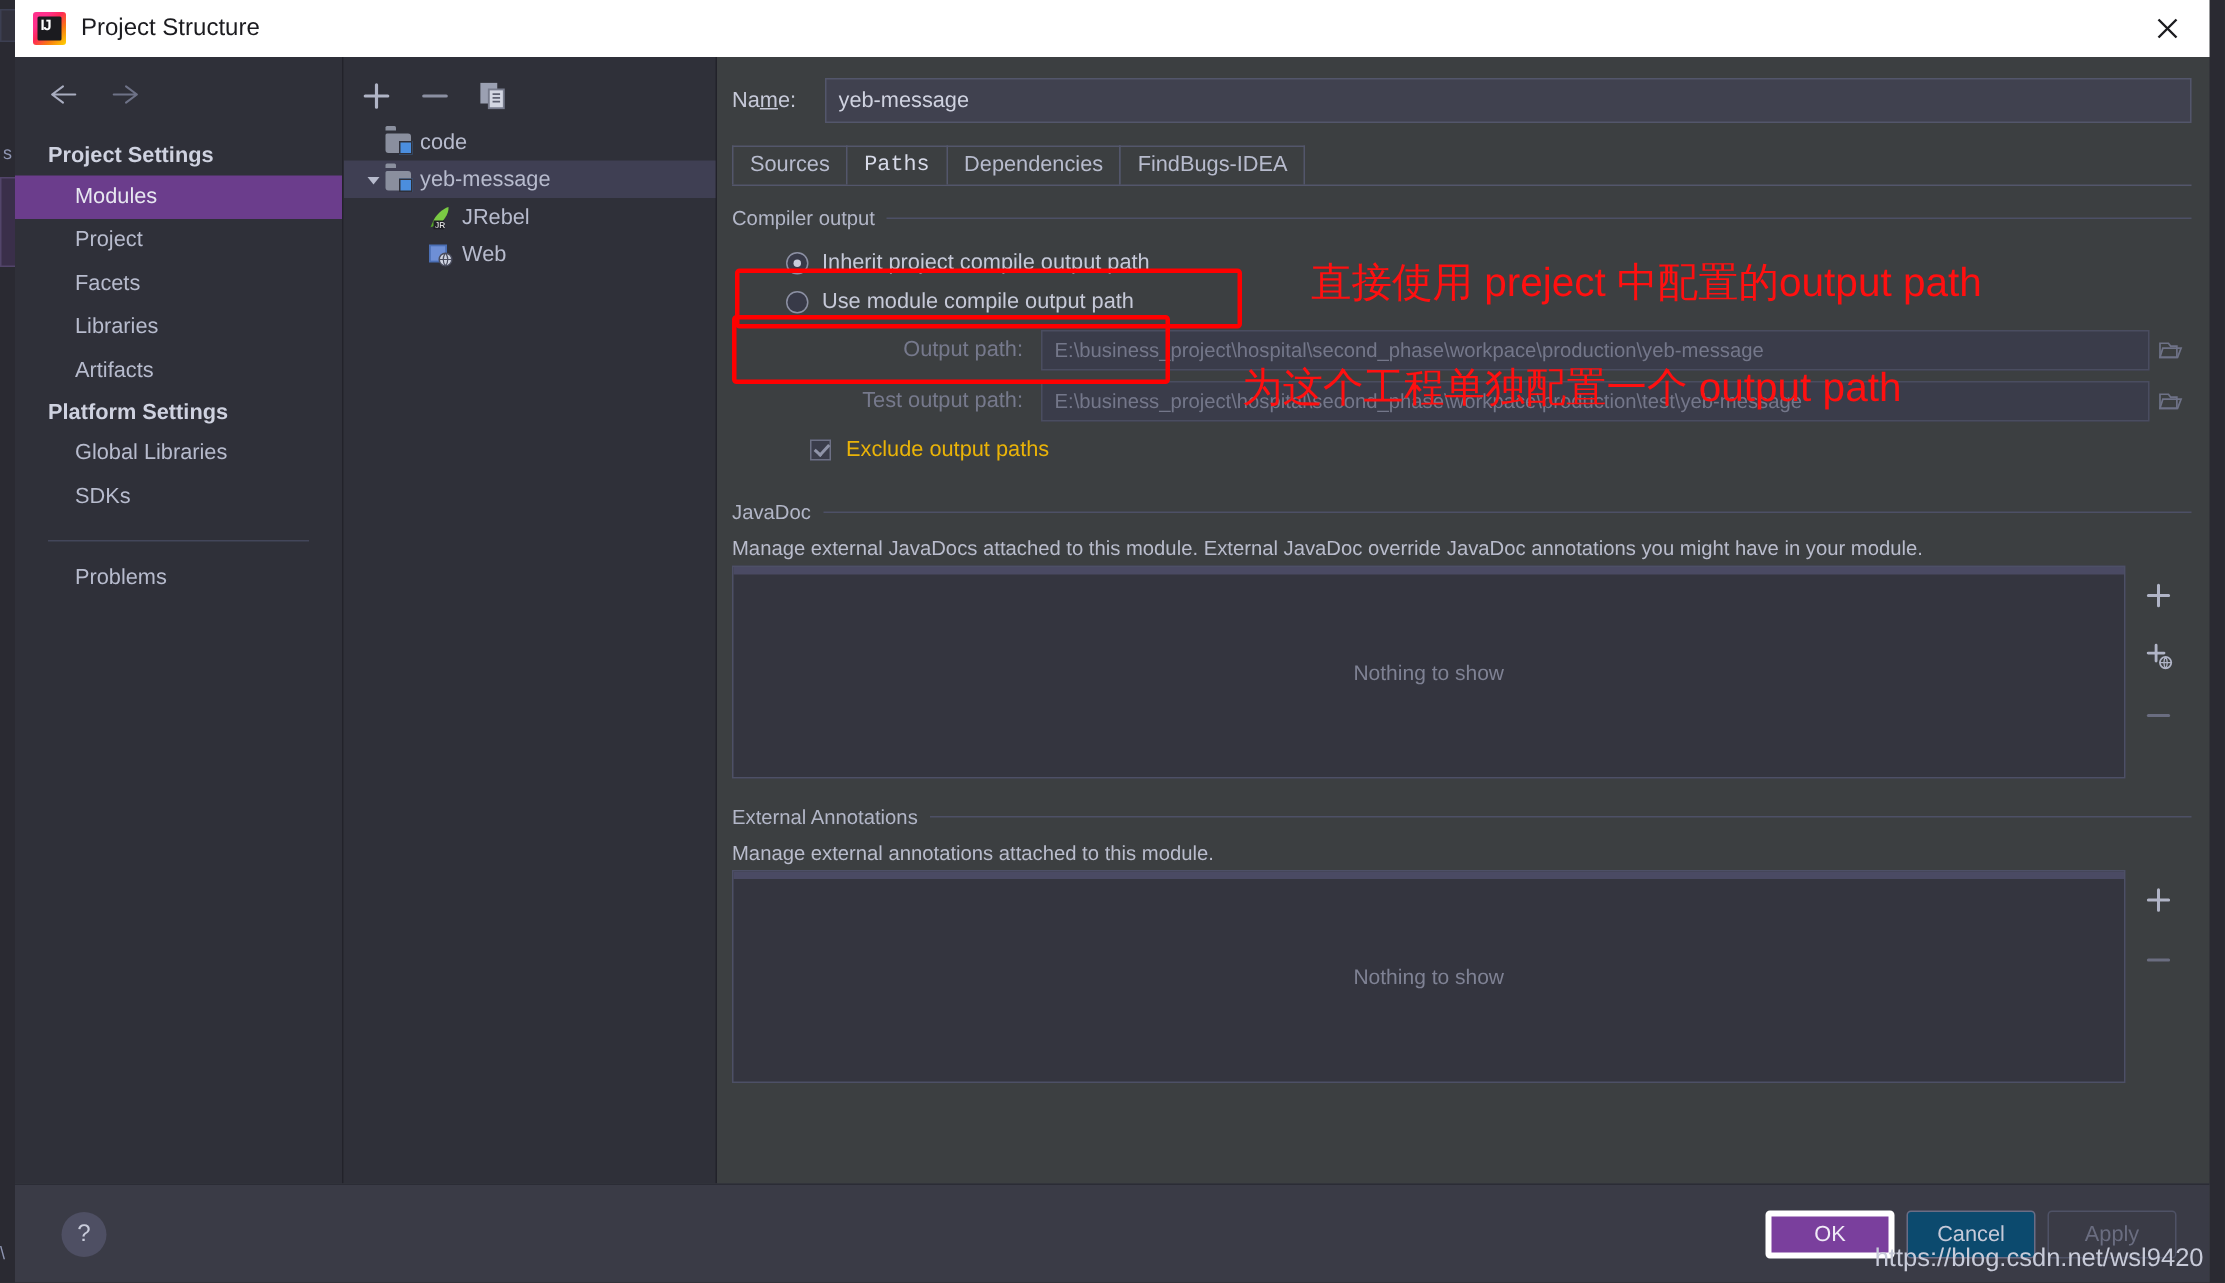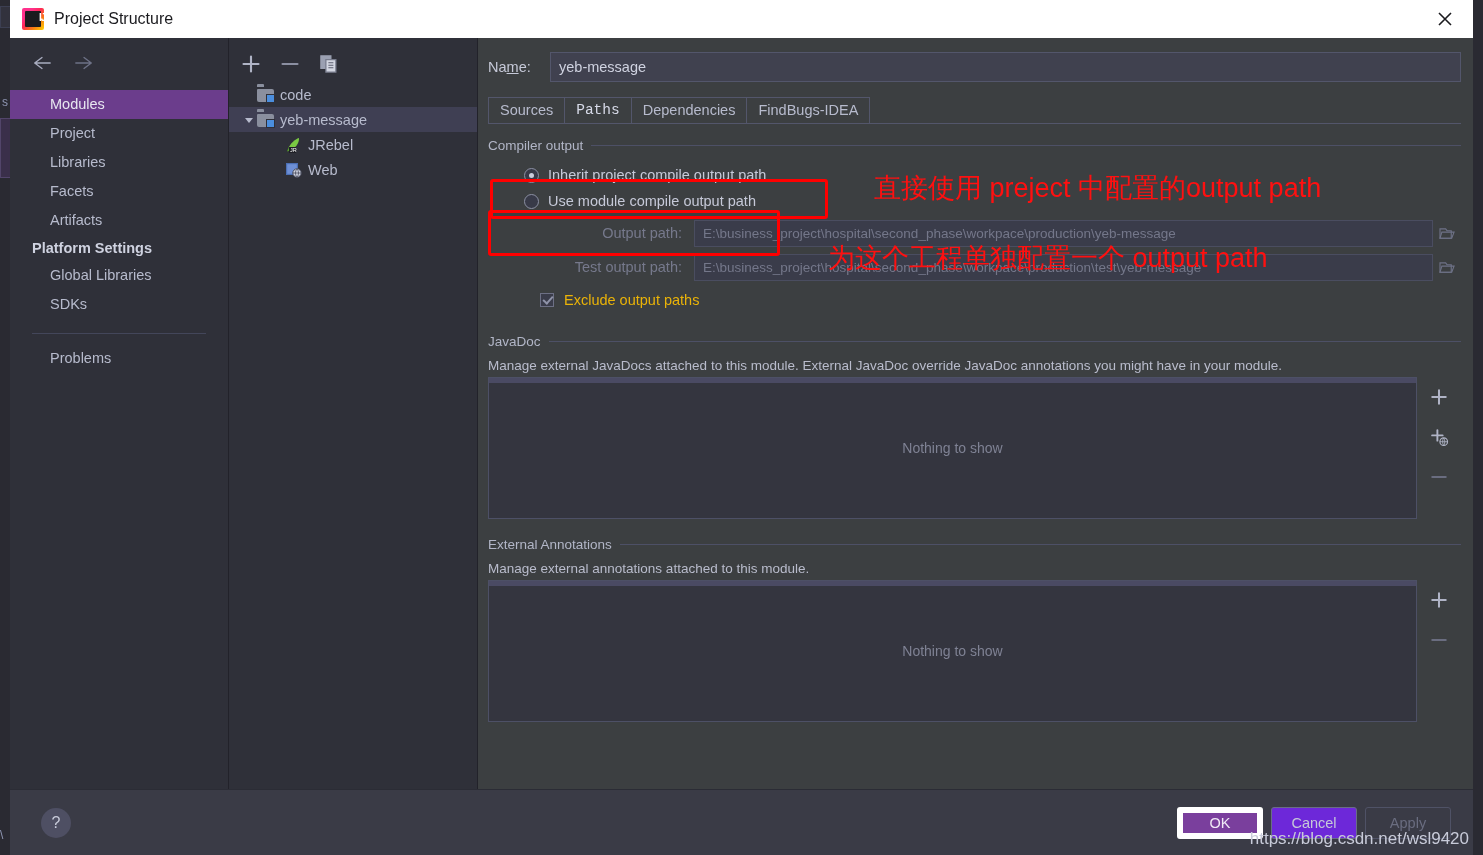--- a/index.html
+++ b/index.html
@@ -41,21 +41,21 @@
   }
   #app-icon {
     width: 22px; height: 22px; border-radius: 2px;
     background: linear-gradient(135deg,#ff318c 0%,#ff318c 25%,#fe2857 45%,#f97a12 70%,#ffd500 100%);
     position: relative; flex: 0 0 22px; overflow:hidden;
   }
   #app-icon::after {
     content: ""; position: absolute; left: 3px; top: 3px;
     width: 16px; height: 16px; background: #1b1b1f; border-radius: 1px;
   }
-  #app-icon .ij { position:absolute; left:17px; top:4px; z-index:3;
+  #app-icon .ij { position:absolute; left:5px; top:4px; z-index:3;
     color:#fff; font-size:10px; font-weight:bold; letter-spacing:-1px;
     font-family:"Liberation Sans",sans-serif; }
   #dlg-title {
     font-size: 16px; color: #1b1b1f; margin-left: 10px;
     font-family: "Liberation Sans", sans-serif;
   }
   #close-btn {
     position: absolute; right: 0; top: 0; width: 56px; height: 38px;
     display: flex; align-items: center; justify-content: center;
     cursor: pointer;
@@ -208,22 +208,22 @@
     width: 30px; height: 30px; border-radius: 50%; background: #4e4f63;
     color: #c9ccdb; font-size: 16px; display: flex; align-items: center;
     justify-content: center; cursor: pointer; margin-left: 9px;
   }
   #footer-buttons { margin-left: auto; display: flex; gap: 8px; align-items:center;}
   .btn {
     min-width: 86px; height: 32px; font-size: 14.5px; border-radius: 3px;
     display: flex; align-items: center; justify-content: center;
     cursor: pointer; font-family:"Liberation Sans",sans-serif;
   }
-  .btn-ok { background: #7a3f9d; color: #f0eaf6; border: 6px solid #ffffff; }
-  .btn-cancel { background: #6d28d9; color: #c6c9d8; border: 1px solid #6a6d85; }
+  .btn-ok { background: #7a3f9d; color: #f0eaf6; border: 4px solid #ffffff; }
+  .btn-cancel { background: #0c4a6e; color: #c6c9d8; border: 1px solid #6a6d85; }
   .btn-apply { background: transparent; color: #6a6d80; border: 1px solid #4f5266; cursor: default; }
 
   
   .ann-box {
     position: absolute; border: 3px solid #ff0000; border-radius: 3px;
     pointer-events: none; z-index: 30;
   }
   .ann-text {
     position: absolute; color: #ff1010; font-size: 27px; z-index: 31;
     white-space: nowrap; pointer-events: none;
@@ -294,24 +294,25 @@
               <path d="M11 3 L3 9 L11 15 M3 9 H20" stroke="#a9adc0" stroke-width="1.5" fill="none" stroke-linecap="round" stroke-linejoin="round"></path>
             </svg>
         </span>
         <span class="nav-arrow">
           <svg viewBox="0 0 22 18">
               <path d="M11 3 L19 9 L11 15 M19 9 H2" stroke="#6e7287" stroke-width="1.5" fill="none" stroke-linecap="round" stroke-linejoin="round"></path>
             </svg>
         </span>
       </div>
 
+      <div class="nav-group">Project Settings</div>
       <div class="nav-item selected">Modules</div>
       <div class="nav-item">Project</div>
+      <div class="nav-item">Facets</div>
       <div class="nav-item">Libraries</div>
-      <div class="nav-item">Facets</div>
       <div class="nav-item">Artifacts</div>
 
       <div class="nav-group">Platform Settings</div>
       <div class="nav-item">Global Libraries</div>
       <div class="nav-item">SDKs</div>
 
       <div class="nav-sep"></div>
       <div class="nav-item">Problems</div>
     </div>
 

